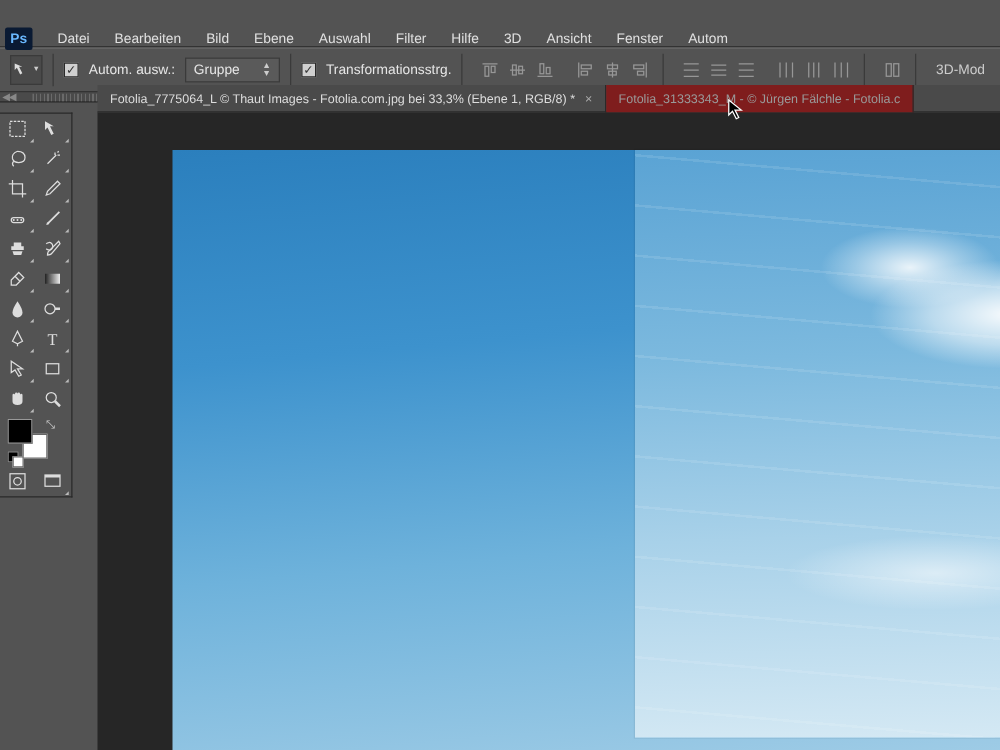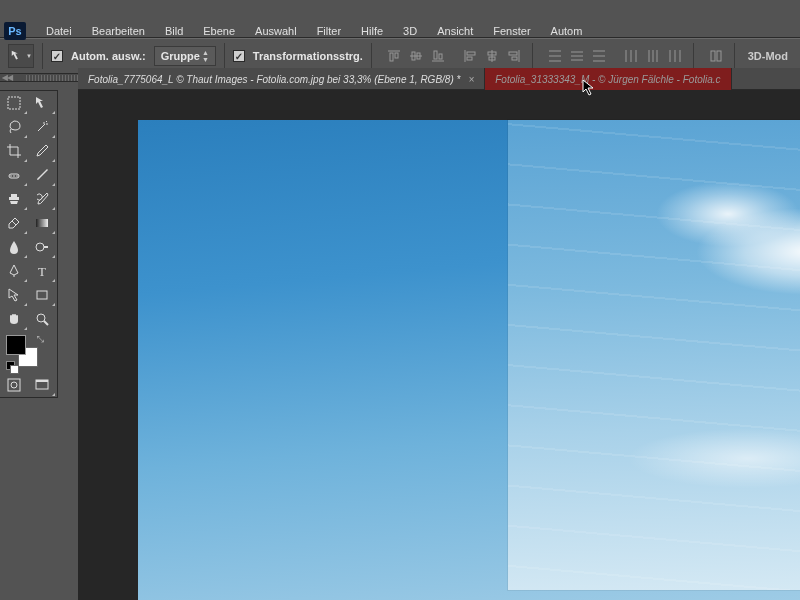--- a/index.html
+++ b/index.html
@@ -4,42 +4,42 @@
 <style>
 * { margin:0; padding:0; box-sizing:border-box; user-select:none; }
 body { width:800px; height:600px; background:#535353; font-family:"Lucida Grande",Arial,sans-serif; font-size:11px; color:#e6e6e6; overflow:hidden; }
 
 
 .menubar { height:14px; background:#535353; display:flex; align-items:center; padding:0 4px; border-bottom:1px solid #2a2a2a;margin-top:24px; }
 .ps-badge { width:22px; height:18px; background:#0a1a33; color:#6ab8ff; display:flex; align-items:center; justify-content:center; font-weight:bold; font-size:11px; border-radius:2px; margin-right:10px; }
 .menu-item { padding:16px 10px; height:24px; display:flex; align-items:center; color:#e0e0e0; cursor:default; }
 
 
-.optbar { height:36px; background:#535353; border-top:1px solid #6a6a6a; border-bottom:1px solid #2a2a2a; display:flex; align-items:center; padding:0 8px; gap:8px;font-weight:bold; }
+.optbar { height:36px; background:#535353; border-top:1px solid #6a6a6a; border-bottom:1px solid #2a2a2a; display:flex; align-items:center; padding:0 8px; gap:8px; }
 .tool-indic { width:26px; height:24px; border:1px solid #3a3a3a; background:#4a4a4a; display:flex; align-items:center; justify-content:center; }
 .tool-indic svg { width:14px; height:14px; }
 .tool-tri { font-size:6px; color:#ccc; margin-left:2px; }
 .divider { width:1px; height:26px; background:#3a3a3a; }
 .chk { width:12px; height:12px; border:1px solid #2a2a2a; background:#d0d0d0; display:inline-flex; align-items:center; justify-content:center; font-size:10px; color:#333; }
 .chk::after { content:"✓"; }
-.dropdown { height:20px; background:#5a5a5a; border:1px solid #3a3a3a; display:flex; align-items:center; padding:0 6px; gap:2px; }
+.dropdown { height:20px; background:#5a5a5a; border:1px solid #3a3a3a; display:flex; align-items:center; padding:0 6px; gap:18px; }
 .dropdown .caret { font-size:7px; color:#ccc; }
 .align-group { display:flex; gap:2px; margin-left:4px; }
 .align-btn { width:20px; height:20px; display:flex; align-items:center; justify-content:center; opacity:0.55; }
 .align-btn svg { width:14px; height:14px; stroke:#d0d0d0; fill:none; stroke-width:1; }
 .txtbtn { margin-left:auto; color:#ccc; padding:0 4px; }
 
 
 .collapse-row { height:8px; background:#4a4a4a; border-bottom:1px solid #2a2a2a; display:flex; align-items:center; }
 .collapse-grip { width:14px; display:flex; justify-content:center; color:#888; font-size:8px; letter-spacing:-1px; }
 .collapse-grip2 { width:56px; height:6px; margin-left:12px; background:repeating-linear-gradient(90deg,#6a6a6a 0 1px,transparent 1px 3px); }
 
 
 .tabbar { position:absolute; left:78px; top:68px; right:0; height:22px; background:#4a4a4a; border-bottom:1px solid #2a2a2a; display:flex; }
-.doc-tab { height:22px; display:flex; align-items:center; padding:0 10px; font-size:10px; color:#ddd; border-right:1px solid #2a2a2a; position:relative; max-width:460px; white-space:nowrap; overflow:hidden;font-style:italic; }
+.doc-tab { height:22px; display:flex; align-items:center; padding:0 10px; font-size:10px; color:#ddd; border-right:1px solid #2a2a2a; position:relative; max-width:460px; white-space:nowrap; overflow:hidden; }
 .doc-tab.inactive { background:#7f1d1d; color:#9a9a9a;text-align:center; }
 .doc-tab .close-x { margin-left:8px; color:#aaa; font-size:10px; }
 .cursor { position:absolute; left:582px; top:79px; pointer-events:none; z-index:50; }
 
 
 .toolbox { position:absolute; left:0; top:90px; width:58px; background:#535353; border:1px solid #2a2a2a; border-left:none; }
 .tool-row { display:flex; }
 .tool-cell { width:28px; height:24px; display:flex; align-items:center; justify-content:center; position:relative; }
 .tool-cell svg { width:16px; height:16px; }
 .tool-cell .mk { position:absolute; right:1px; bottom:1px; width:0; height:0; border-left:3px solid transparent; border-bottom:3px solid #bbb; }

